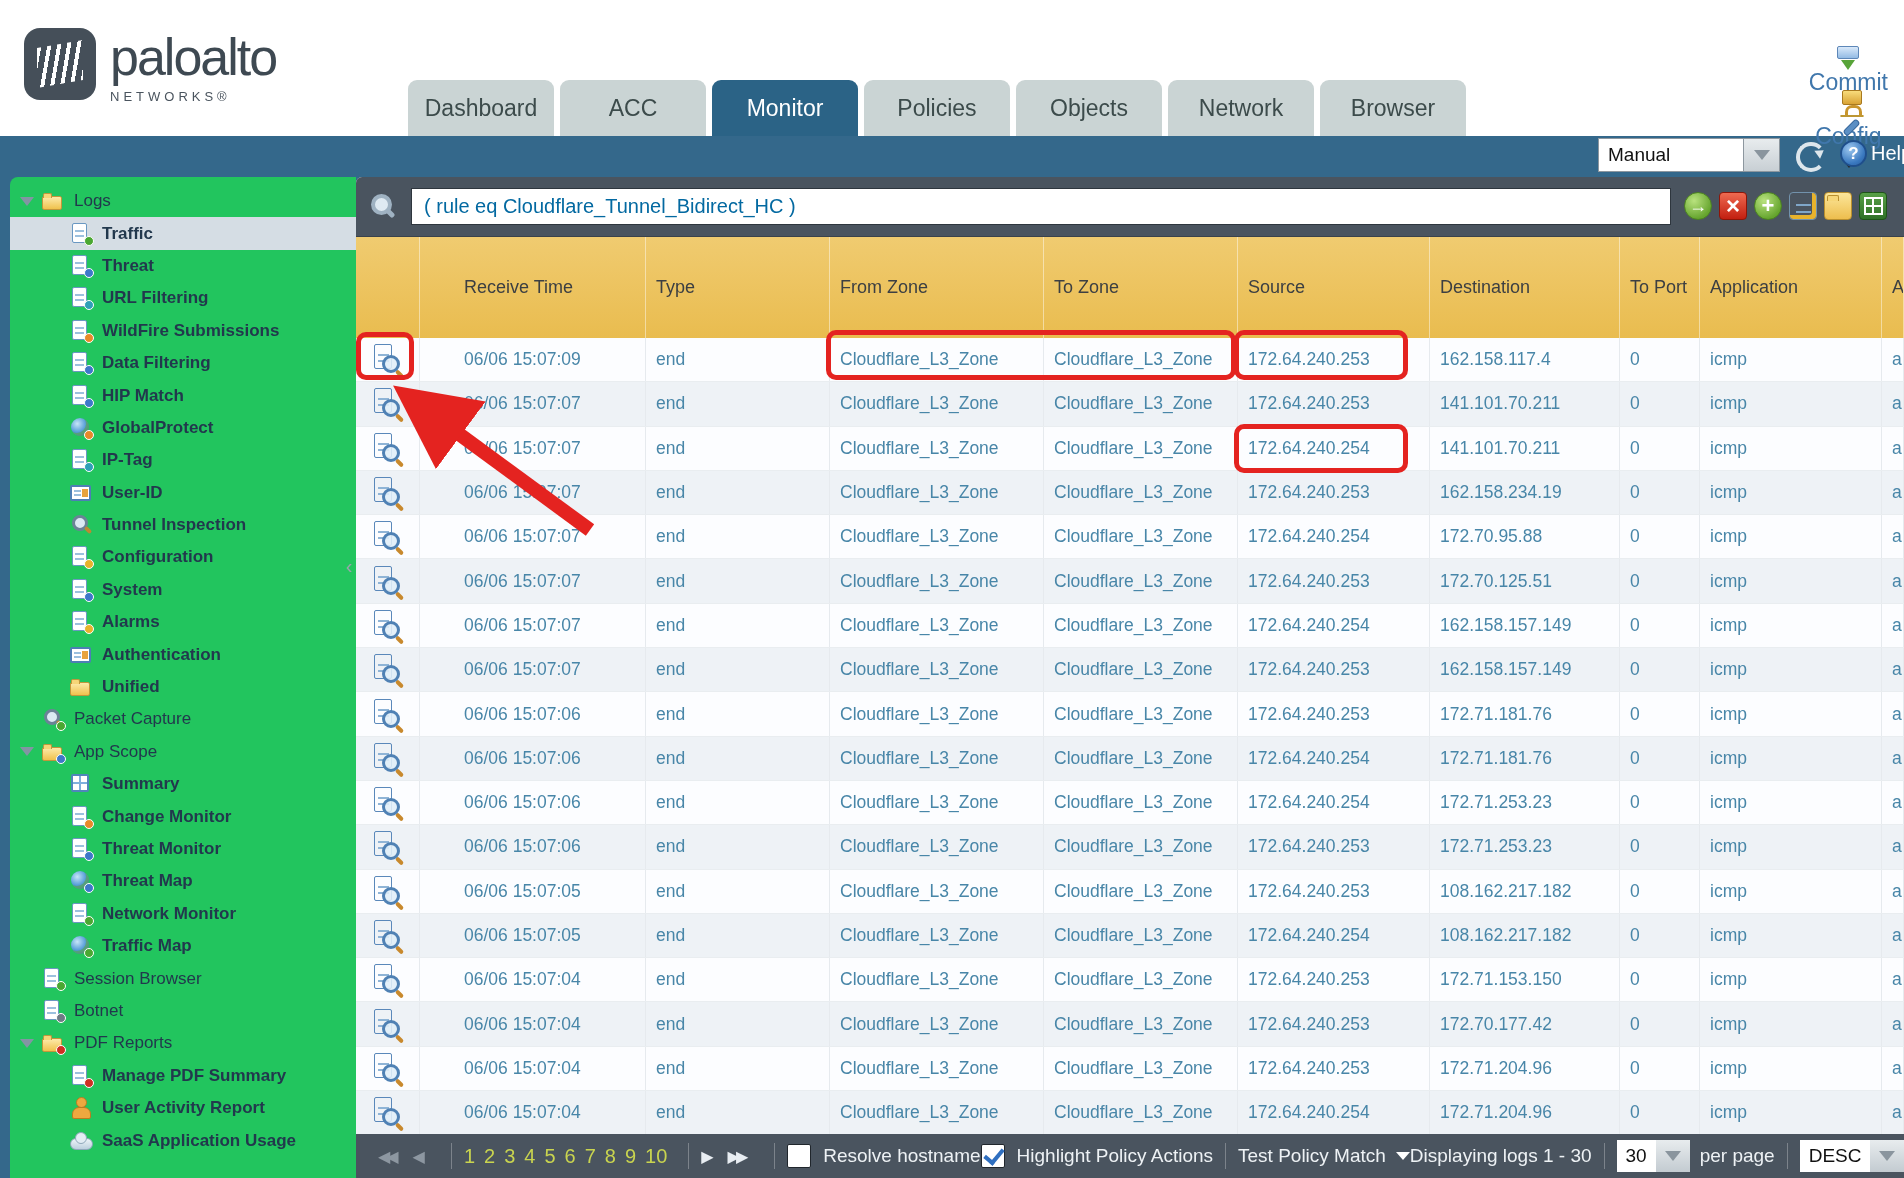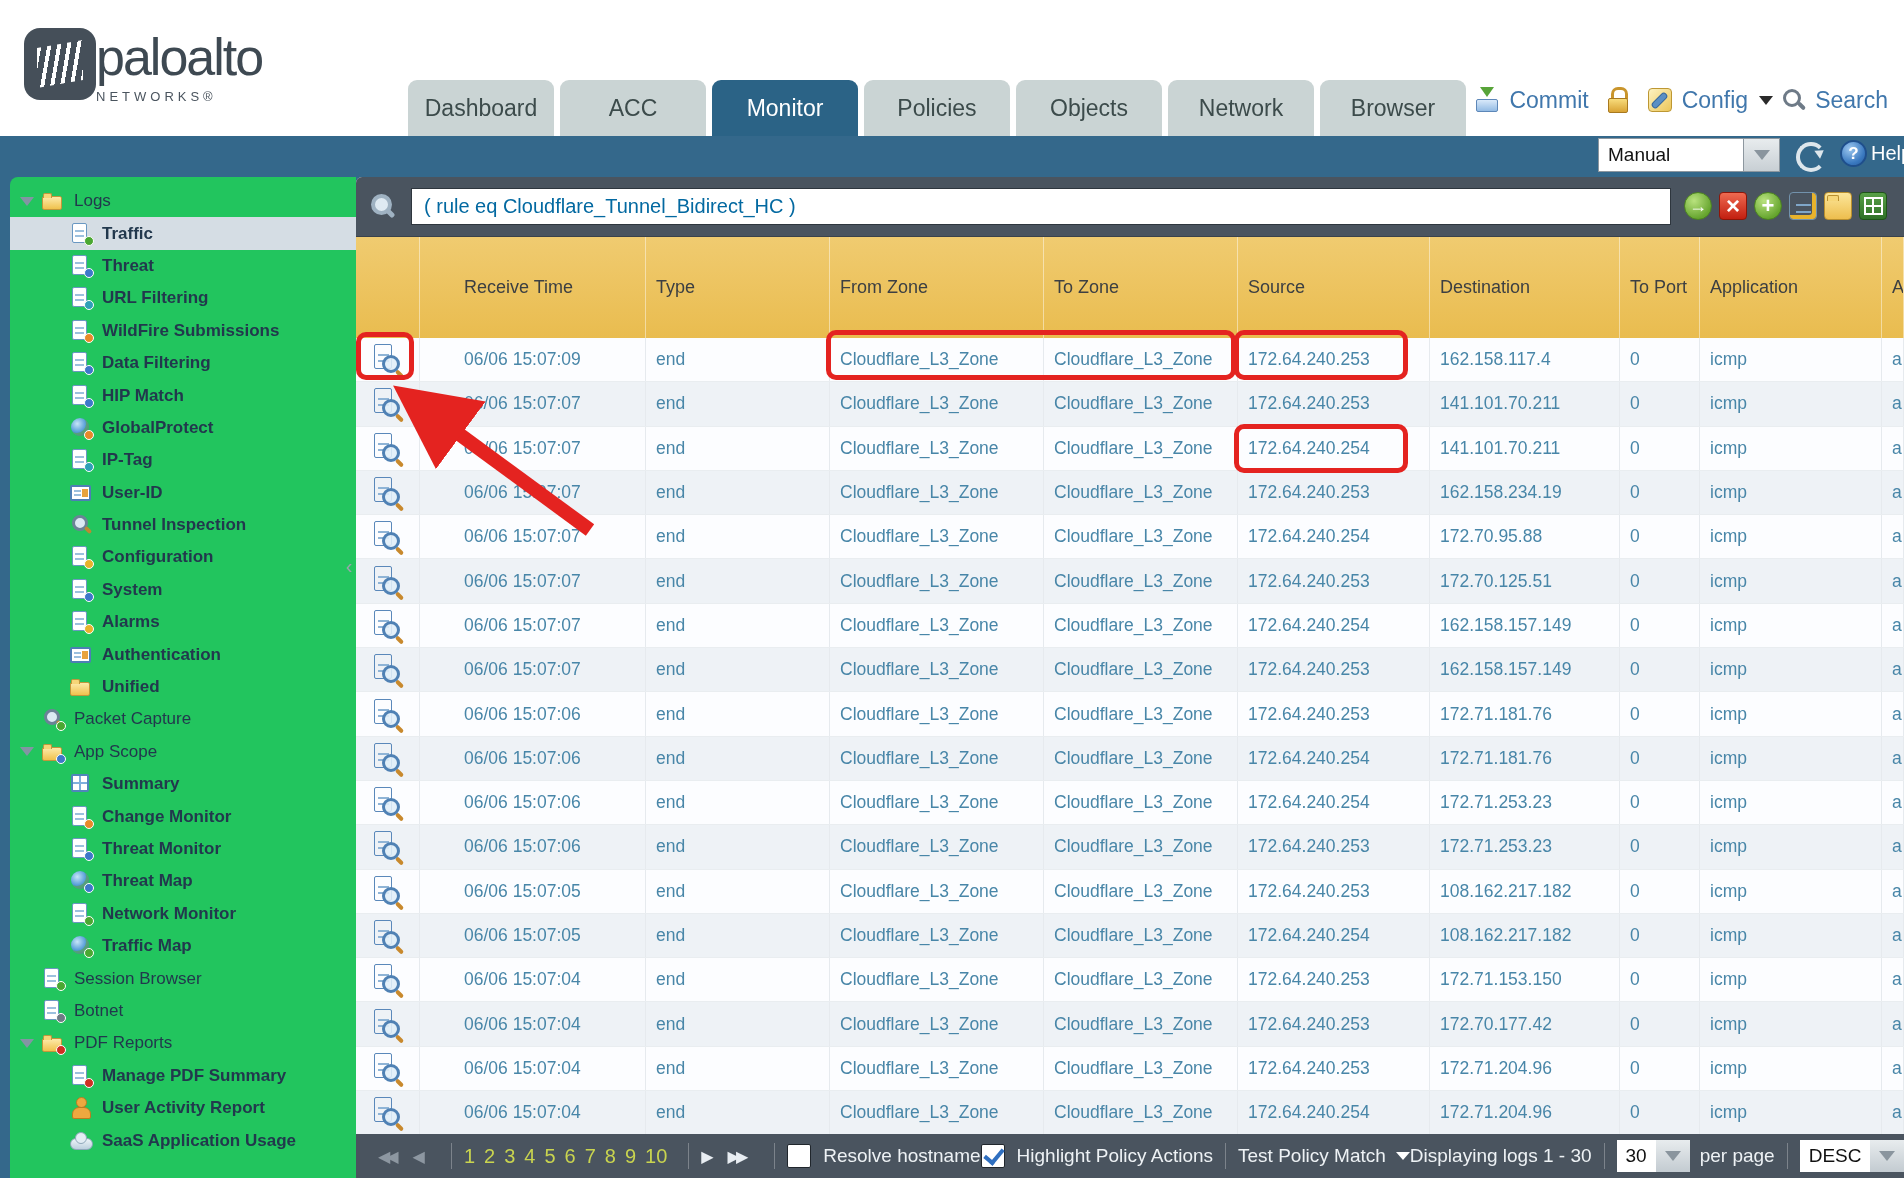--- a/index.html
+++ b/index.html
@@ -6,31 +6,31 @@
   #app{position:relative;width:1904px;height:1178px;overflow:hidden;
        font-family:"Liberation Sans",sans-serif;background:#34688b;}
 
   
   .white-header{position:absolute;top:0;left:0;width:100%;height:136px;background:#ffffff;}
   .logo{position:absolute;left:24px;top:28px;display:flex;align-items:flex-start;}
   .logo-mark{width:72px;height:72px;background:#454f59;border-radius:16px;position:relative;overflow:hidden;}
   .logo-mark .bars{position:absolute;left:13px;top:16px;width:46px;height:40px;
       background:repeating-linear-gradient(100deg,#ffffff 0 4px,transparent 4px 10px);
       transform:skewY(-10deg);}
-  .logo-text{}
+  .logo-text{margin-left:14px;}
   .logo-name{font-size:52px;color:#3e4952;letter-spacing:-2px;line-height:58px;}
   .logo-sub{font-size:13px;color:#4a545e;letter-spacing:4px;text-align:left;margin-top:3px;}
 
   .tabs{position:absolute;left:408px;bottom:0;display:flex;gap:6px;}
   .tab{width:146px;height:56px;background:#cad4d4;border-radius:9px 9px 0 0;display:flex;
        align-items:center;justify-content:center;font-size:23px;color:#3c4b4b;cursor:default;}
   .tab.active{background:#2b6386;color:#ffffff;}
 
-  .header-actions{position:absolute;right:16px;top:72px;height:56px;display:flex;align-items:center;
-       gap:9px;font-size:23px;color:#4077ac;}
+  .header-actions{position:absolute;right:16px;top:60px;height:56px;display:flex;align-items:center;
+       gap:9px;font-size:23px;color:#4077ac;flex-direction:column;}
   .commit-icon{position:relative;width:26px;height:26px;}
   .commit-icon::before{content:"";position:absolute;left:2px;bottom:1px;width:20px;height:11px;
        background:linear-gradient(#d9e9fa,#93bbe4);border:1px solid #5d87b8;border-radius:2px;}
   .commit-icon::after{content:"";position:absolute;left:6px;top:0;border:7px solid transparent;
        border-top:10px solid #58a439;}
   .lock-icon{position:relative;width:24px;height:26px;margin-left:8px;}
   .lock-icon::before{content:"";position:absolute;left:5px;top:0;width:11px;height:9px;
        border:3px solid #c9952c;border-bottom:none;border-radius:7px 7px 0 0;}
   .lock-icon::after{content:"";position:absolute;left:2px;bottom:0;width:18px;height:13px;
        background:linear-gradient(#f8dc7c,#d9a334);border:1px solid #a8791f;border-radius:2px;}

